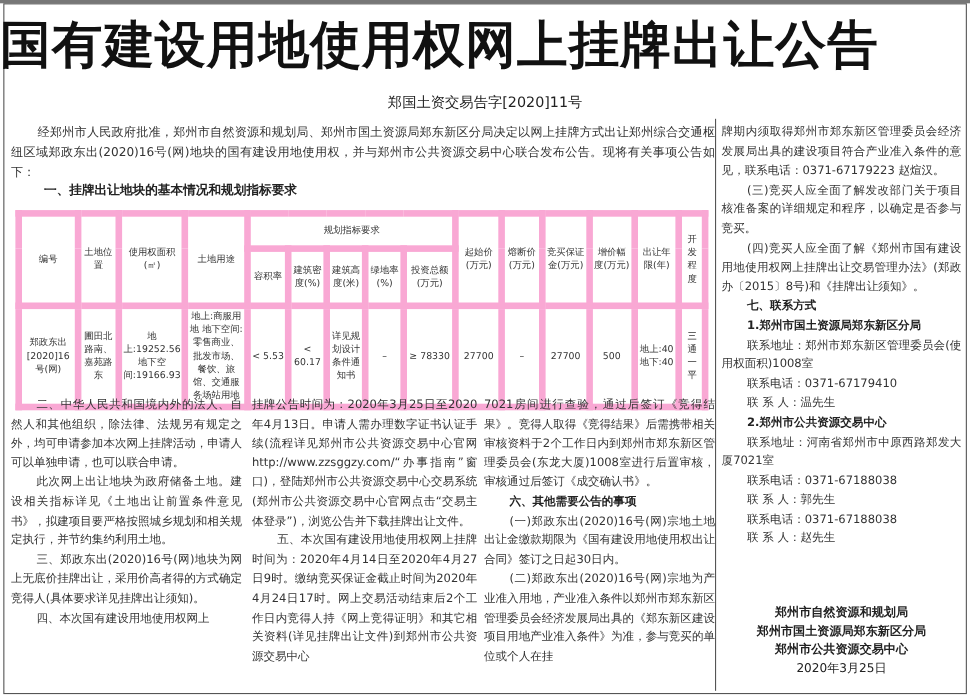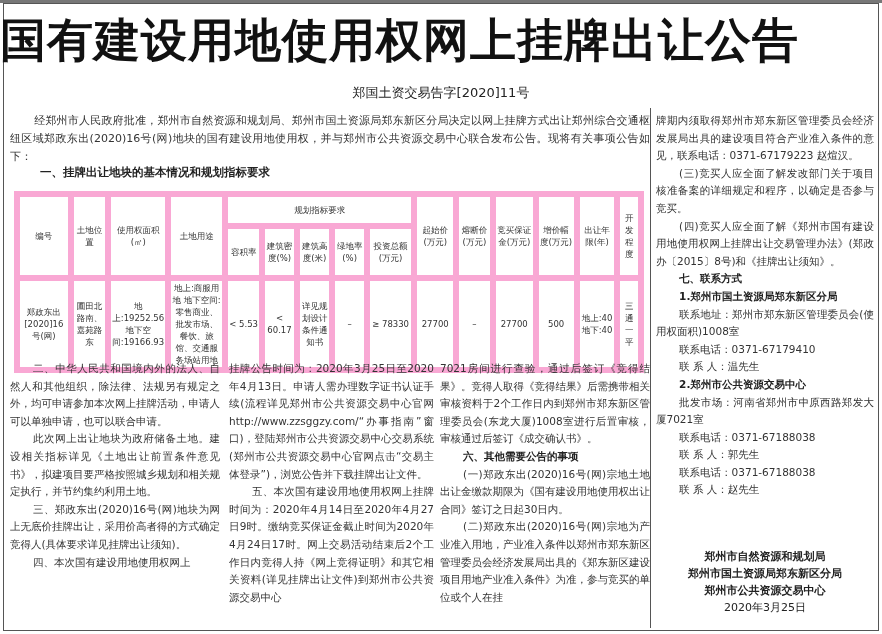--- a/index.html
+++ b/index.html
@@ -103,21 +103,21 @@
 <div class="col col4">
   <p>牌期内须取得郑州市郑东新区管理委员会经济发展局出具的建设项目符合产业准入条件的意见，联系电话：0371-67179223 赵煊汉。</p>
   <p class="ind">(三)竞买人应全面了解发改部门关于项目核准备案的详细规定和程序，以确定是否参与竞买。</p>
   <p class="ind">(四)竞买人应全面了解《郑州市国有建设用地使用权网上挂牌出让交易管理办法》(郑政办〔2015〕8号)和《挂牌出让须知》。</p>
   <p class="ind bold">七、联系方式</p>
   <p class="ind bold">1.郑州市国土资源局郑东新区分局</p>
   <p class="ind">联系地址：郑州市郑东新区管理委员会(使用权面积)1008室</p>
   <p class="contact-line">联系电话：0371-67179410</p>
   <p class="contact-line">联 系 人：温先生</p>
   <p class="ind bold">2.郑州市公共资源交易中心</p>
-  <p class="ind">批发市场：河南省郑州市中原西路郑发大厦7021室</p>
+  <p class="ind">联系地址：河南省郑州市中原西路郑发大厦7021室</p>
   <p class="contact-line">联系电话：0371-67188038</p>
   <p class="contact-line">联 系 人：郭先生</p>
   <p class="contact-line">联系电话：0371-67188038</p>
   <p class="contact-line">联 系 人：赵先生</p>
 </div>
 
 <div class="sign">
   <div>郑州市自然资源和规划局</div>
   <div>郑州市国土资源局郑东新区分局</div>
   <div>郑州市公共资源交易中心</div>

